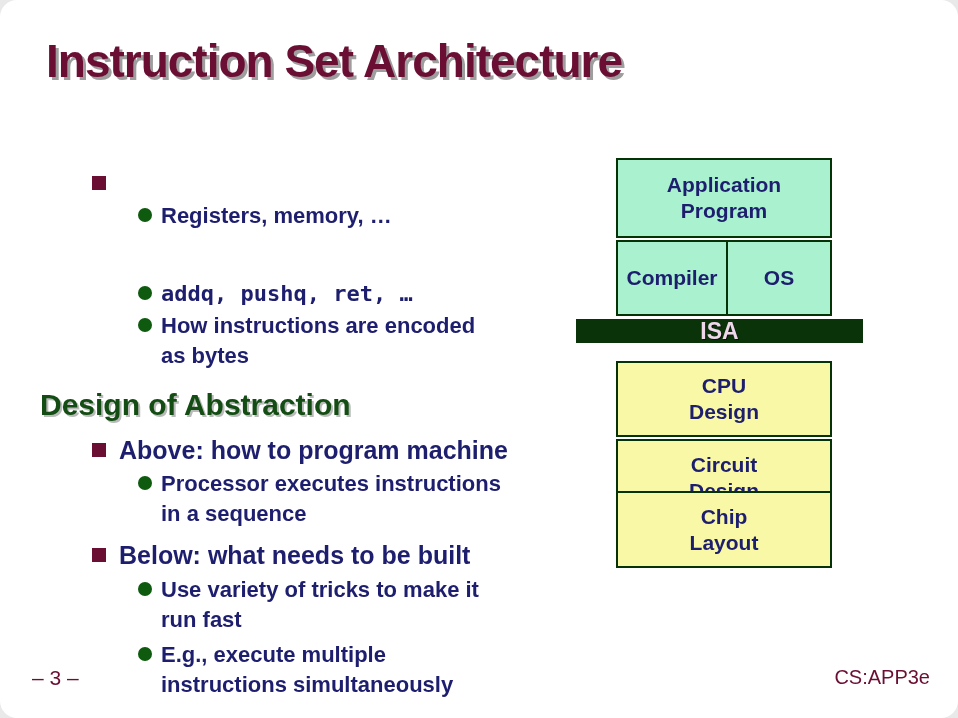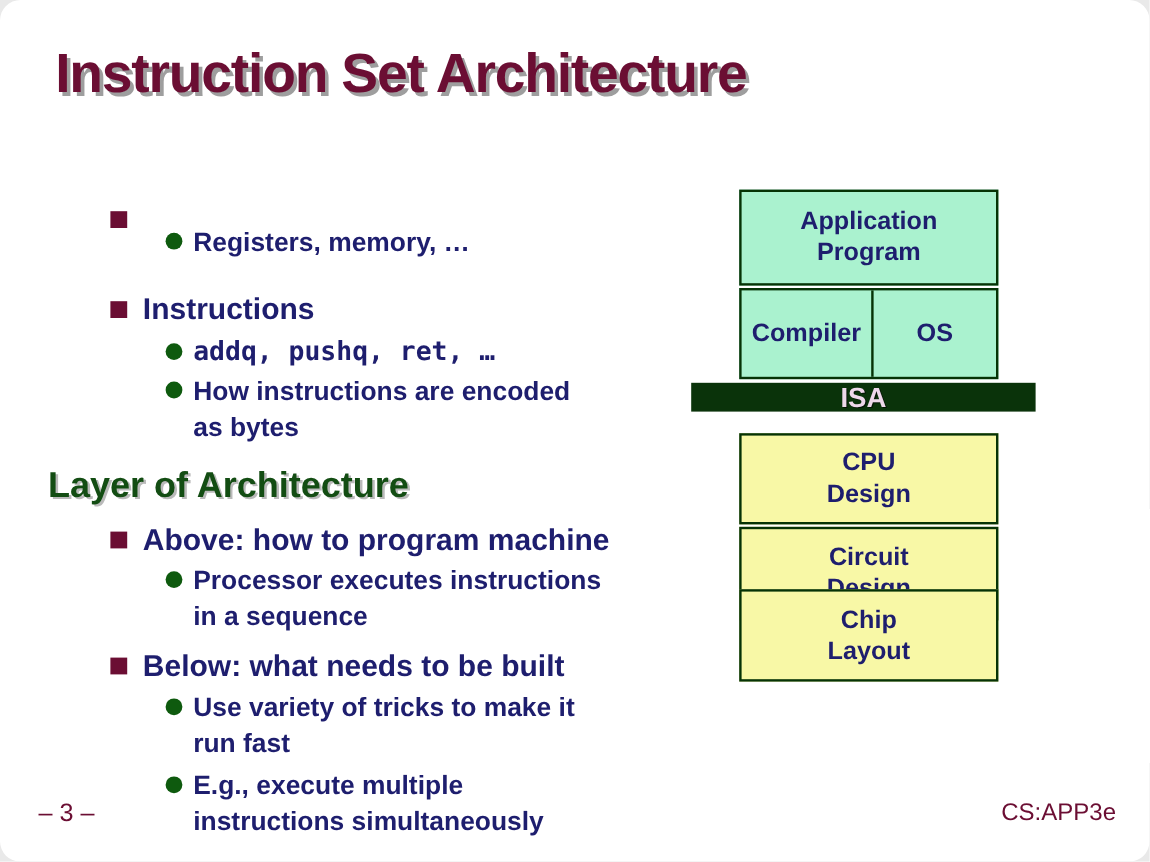--- a/index.html
+++ b/index.html
@@ -65,40 +65,36 @@
 <body>
 
 <div class="slide">
 
   <div class="title">Instruction Set Architecture</div>
 
 
   <div class="row l1" style="top:168px">
     <span class="sq"></span>
   </div>
-  <div class="row l2" style="top:187px">
+  <div class="row l2" style="top:201px">
     <span class="dot"></span>
     <span class="l2t">Registers, memory, …</span>
   </div>
 
-  <div class="row l1" style="top:243px">
-    <span class="sq"></span>
-    <span class="l1t">Instructions</span>
-  </div>
   <div class="row l2" style="top:279px">
     <span class="dot"></span>
     <span class="l2t mono">addq, pushq, ret, …</span>
   </div>
   <div class="row l2" style="top:311px">
     <span class="dot"></span>
     <span class="l2t">How instructions are encoded
 as bytes</span>
   </div>
 
-  <div class="sec-heading" style="top:388px">Layer of Architecture</div>
+  <div class="sec-heading" style="top:388px">Design of Abstraction</div>
 
   <div class="row l1" style="top:435px">
     <span class="sq"></span>
     <span class="l1t">Above: how to program machine</span>
   </div>
   <div class="row l2" style="top:469px">
     <span class="dot"></span>
     <span class="l2t">Processor executes instructions
 in a sequence</span>
   </div>

